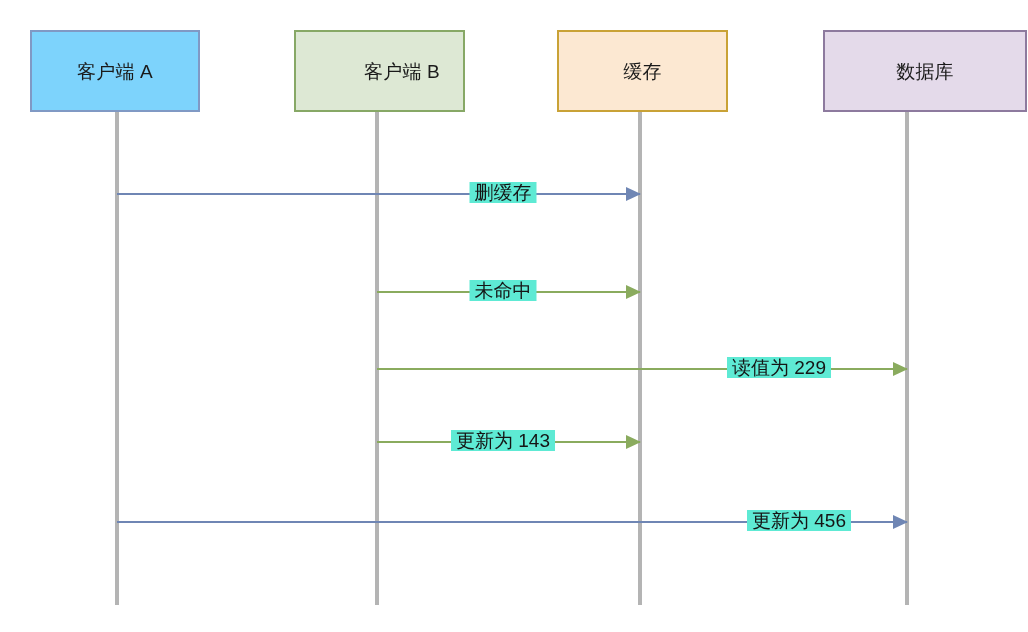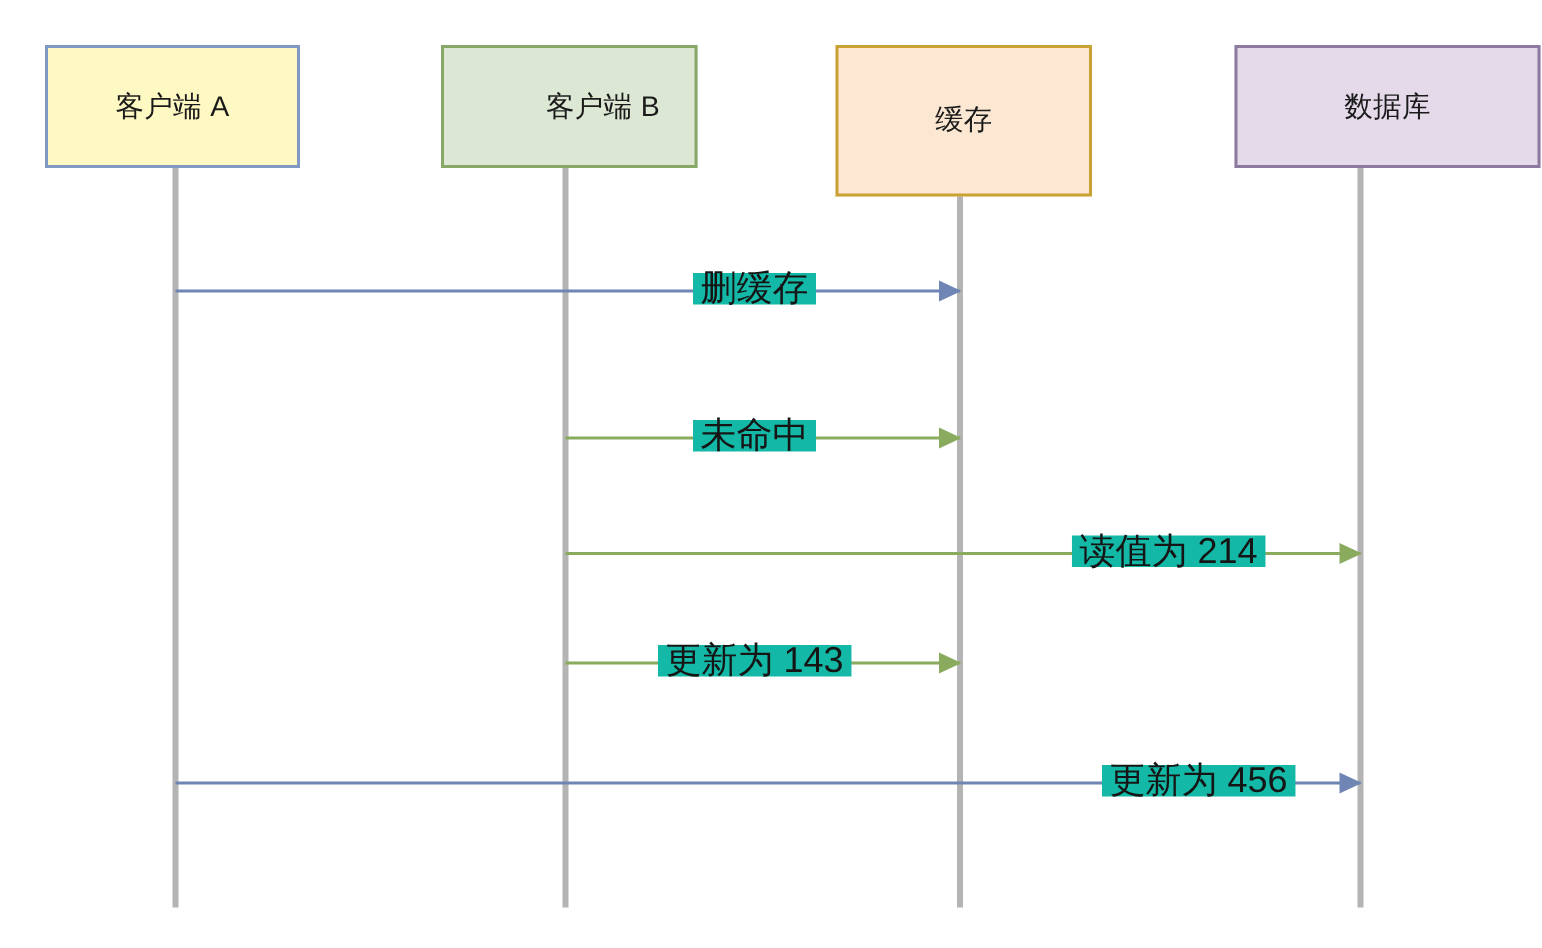--- a/index.html
+++ b/index.html
@@ -65,47 +65,47 @@
     border-top: 7px solid transparent;
     border-bottom: 7px solid transparent;
     border-left-width: 15px;
     border-left-style: solid;
   }
   .msg-label {
     position: absolute;
     top: -11px;
     transform: translateX(-50%);
     padding: 0 5px;
-    background: #14b8a6;
-    font-size: 24px;
+    background: #5eead4;
+    font-size: 19px;
     line-height: 21px;
     color: #151515;
     white-space: nowrap;
   }
 </style>
 </head>
 <body>
 
 <div id="canvas">
 
   <div id="lifelines">
       <div class="lifeline" style="left: 115px; top: 112px; height: 493px; background: rgb(180, 180, 180);"></div>
       <div class="lifeline" style="left: 375px; top: 112px; height: 493px; background: rgb(180, 180, 180);"></div>
       <div class="lifeline" style="left: 638px; top: 112px; height: 493px; background: rgb(180, 180, 180);"></div>
       <div class="lifeline" style="left: 905px; top: 112px; height: 493px; background: rgb(180, 180, 180);"></div>
     </div>
 
   <div id="participants">
-      <div class="participant" style="left: 30px; top: 30px; width: 170px; height: 82px; background: #fef9c3; border-color: rgb(128, 153, 196);">
+      <div class="participant" style="left: 30px; top: 30px; width: 170px; height: 82px; background: #7dd3fc; border-color: rgb(128, 153, 196);">
         <span class="participant-label">客户端 A</span>
       </div>
       <div class="participant" style="left: 294px; top: 30px; width: 171px; height: 82px; background: rgb(221, 232, 212); border-color: rgb(135, 168, 102); padding-left: 45px;">
         <span class="participant-label">客户端 B</span>
       </div>
-      <div class="participant" style="left: 557px; top: 30px; width: 171px; height: 101px; background: rgb(252, 232, 210); border-color: rgb(201, 162, 54);">
+      <div class="participant" style="left: 557px; top: 30px; width: 171px; height: 82px; background: rgb(252, 232, 210); border-color: rgb(201, 162, 54);">
         <span class="participant-label">缓存</span>
       </div>
       <div class="participant" style="left: 823px; top: 30px; width: 204px; height: 82px; background: rgb(228, 218, 234); border-color: rgb(141, 122, 158);">
         <span class="participant-label">数据库</span>
       </div>
     </div>
 
   <div id="messages">
       <div class="message" style="left: 117px; top: 193px; width: 523px;">
         <div class="msg-line" style="background: rgb(111, 134, 180);"></div>
@@ -113,21 +113,21 @@
         <div class="msg-label" style="left: 386px;">删缓存</div>
       </div>
       <div class="message" style="left: 377px; top: 291px; width: 263px;">
         <div class="msg-line" style="background: rgb(138, 171, 94);"></div>
         <div class="msg-head" style="border-left-color: rgb(138, 171, 94);"></div>
         <div class="msg-label" style="left: 126px;">未命中</div>
       </div>
       <div class="message" style="left: 377px; top: 368px; width: 530px;">
         <div class="msg-line" style="background: rgb(138, 171, 94);"></div>
         <div class="msg-head" style="border-left-color: rgb(138, 171, 94);"></div>
-        <div class="msg-label" style="left: 402px;">读值为 214</div>
+        <div class="msg-label" style="left: 402px;">读值为 229</div>
       </div>
       <div class="message" style="left: 377px; top: 441px; width: 263px;">
         <div class="msg-line" style="background: rgb(138, 171, 94);"></div>
         <div class="msg-head" style="border-left-color: rgb(138, 171, 94);"></div>
         <div class="msg-label" style="left: 126px;">更新为 143</div>
       </div>
       <div class="message" style="left: 117px; top: 521px; width: 790px;">
         <div class="msg-line" style="background: rgb(111, 134, 180);"></div>
         <div class="msg-head" style="border-left-color: rgb(111, 134, 180);"></div>
         <div class="msg-label" style="left: 662px; margin-left: 20px;">更新为 456</div>

